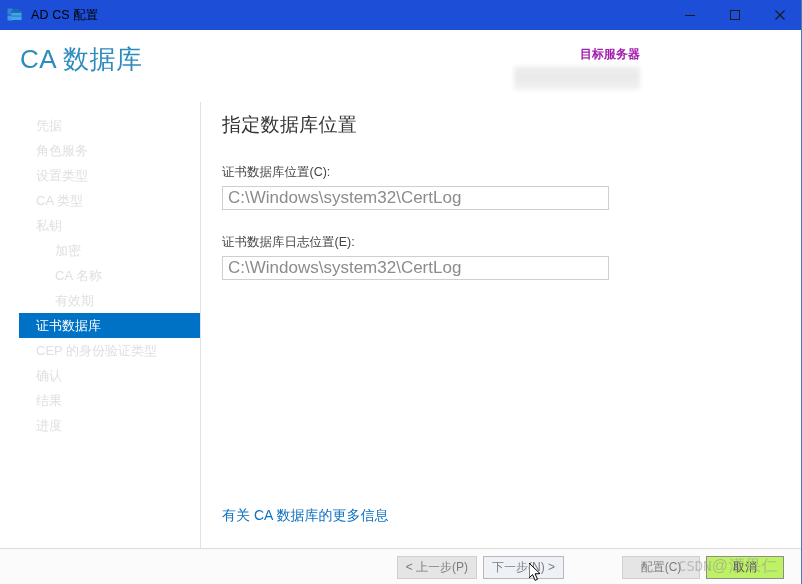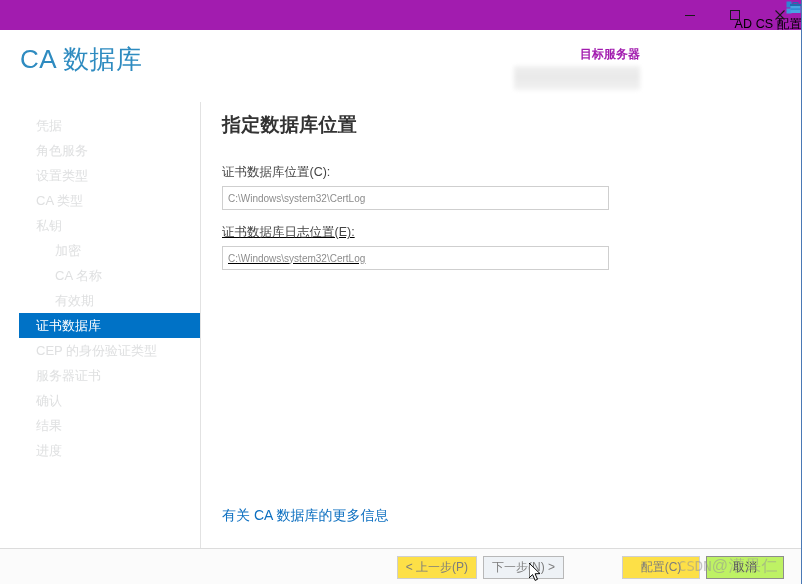--- a/index.html
+++ b/index.html
@@ -23,24 +23,23 @@
     border-right: 1px solid #4a79b5;
     overflow: hidden;
   }
 
   
   #titlebar {
     position: absolute;
     top: 0; left: 0;
     width: 802px;
     height: 30px;
-    background: #a21caf;
-    display: flex;
-    align-items: flex-end;
-    flex-direction: column;
+    background: #1d4ed8;
+    display: flex;
+    align-items: center;
   }
   #app-icon {
     width: 16px; height: 16px;
     margin-left: 7px;
     position: relative;
     flex: 0 0 auto;
   }
   #app-icon svg { display: block; }
   #window-title {
     margin-left: 8px;
@@ -153,41 +152,41 @@
     left: 201px; top: 0;
     width: 601px;
     height: 446px;
     background: #ffffff;
   }
   #section-heading {
     position: absolute;
     left: 21px;
     top: 10px;
     font-size: 19px;
-    font-weight: 700;
+    font-weight: 400;
     color: #333333;
     letter-spacing: 0.3px;
     white-space: nowrap;
   }
   .field-group { position: absolute; left: 21px; width: 387px; }
   .field-label {
     font-size: 12.5px;
     color: #444444;
     margin-bottom: 5px;
     white-space: nowrap;
     display: block;
   }
   .field-input {
     display: block;
     width: 387px;
     height: 24px;
     line-height: 22px;
     padding: 0 5px;
     font-family: "Liberation Sans", "DejaVu Sans", sans-serif;
-    font-size: 10px;
+    font-size: 17px;
     color: #8c8c8c;
     background: #ffffff;
     border: 1px solid #cfcfcf;
     border-radius: 0;
     outline: none;
   }
   #more-info-link {
     position: absolute;
     left: 21px;
     top: 405px;
@@ -215,21 +214,21 @@
     align-items: center;
     gap: 6px;
   }
   .dlg-btn {
     min-width: 78px;
     height: 23px;
     padding: 0 8px;
     font-family: "Liberation Sans", "DejaVu Sans", sans-serif;
     font-size: 12px;
     color: #7c7c7c;
-    background: #fde047;
+    background: #e5e5e5;
     border: 1px solid #cfcfcf;
     border-radius: 0;
     cursor: default;
     white-space: nowrap;
     display: flex;
     align-items: center;
     justify-content: center;
   }
   .dlg-btn.gap-left { margin-left: 52px; }
   .dlg-btn.hovered {
@@ -318,35 +317,34 @@
       <div class="nav-item">凭据</div>
       <div class="nav-item">角色服务</div>
       <div class="nav-item">设置类型</div>
       <div class="nav-item">CA 类型</div>
       <div class="nav-item">私钥</div>
       <div class="nav-item sub">加密</div>
       <div class="nav-item sub">CA 名称</div>
       <div class="nav-item sub">有效期</div>
       <div class="nav-item active">证书数据库</div>
       <div class="nav-item">CEP 的身份验证类型</div>
-      <div class="nav-item">服务器证书</div>
       <div class="nav-item">确认</div>
       <div class="nav-item">结果</div>
       <div class="nav-item">进度</div>
     </div>
 
     <div id="main">
       <div id="section-heading">指定数据库位置</div>
 
       <div class="field-group" style="top:62px;">
         <label class="field-label">证书数据库位置(C):</label>
         <input class="field-input" type="text" value="C:\Windows\system32\CertLog" style="">
       </div>
 
-      <div class="field-group" style="top:122px;text-decoration:underline;">
+      <div class="field-group" style="top:132px;">
         <label class="field-label">证书数据库日志位置(E):</label>
         <input class="field-input" type="text" value="C:\Windows\system32\CertLog" style="">
       </div>
 
       <a id="more-info-link" href="#">有关 CA 数据库的更多信息</a>
     </div>
   </div>
 
   <div id="footer">
     <div id="footer-buttons">

